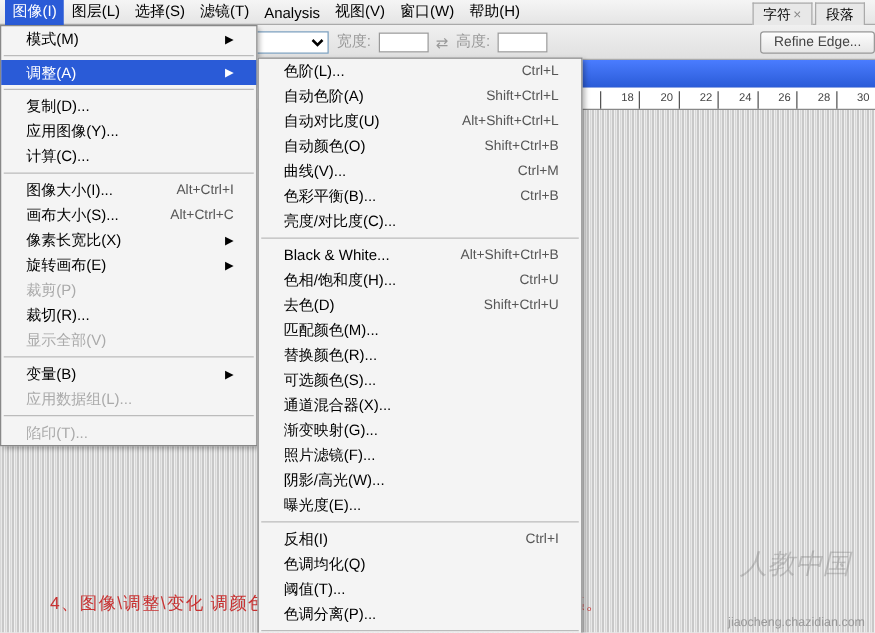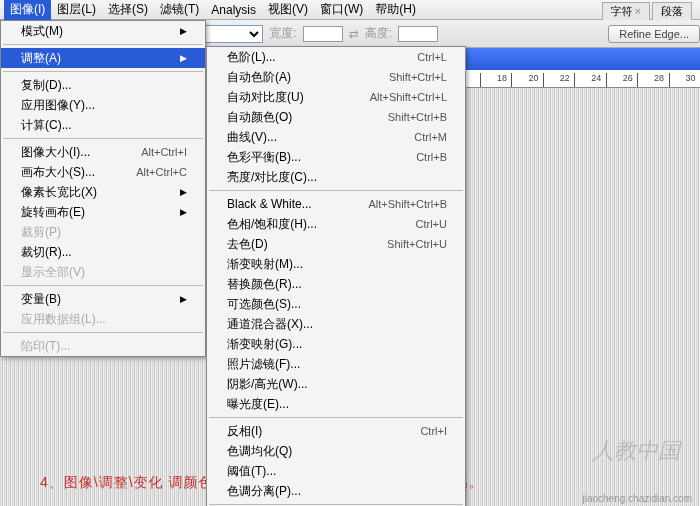--- a/index.html
+++ b/index.html
@@ -182,21 +182,21 @@
     </div>
   <div class="mi">
       <span class="lbl">色相/饱和度(H)...</span>
       <span class="sc">Ctrl+U</span>
     </div>
   <div class="mi">
       <span class="lbl">去色(D)</span>
       <span class="sc">Shift+Ctrl+U</span>
     </div>
   <div class="mi">
-      <span class="lbl">渐变映射(M)...</span>
+      <span class="lbl">匹配颜色(M)...</span>
     </div>
   <div class="mi">
       <span class="lbl">替换颜色(R)...</span>
     </div>
   <div class="mi">
       <span class="lbl">可选颜色(S)...</span>
     </div>
   <div class="mi">
       <span class="lbl">通道混合器(X)...</span>
     </div>

